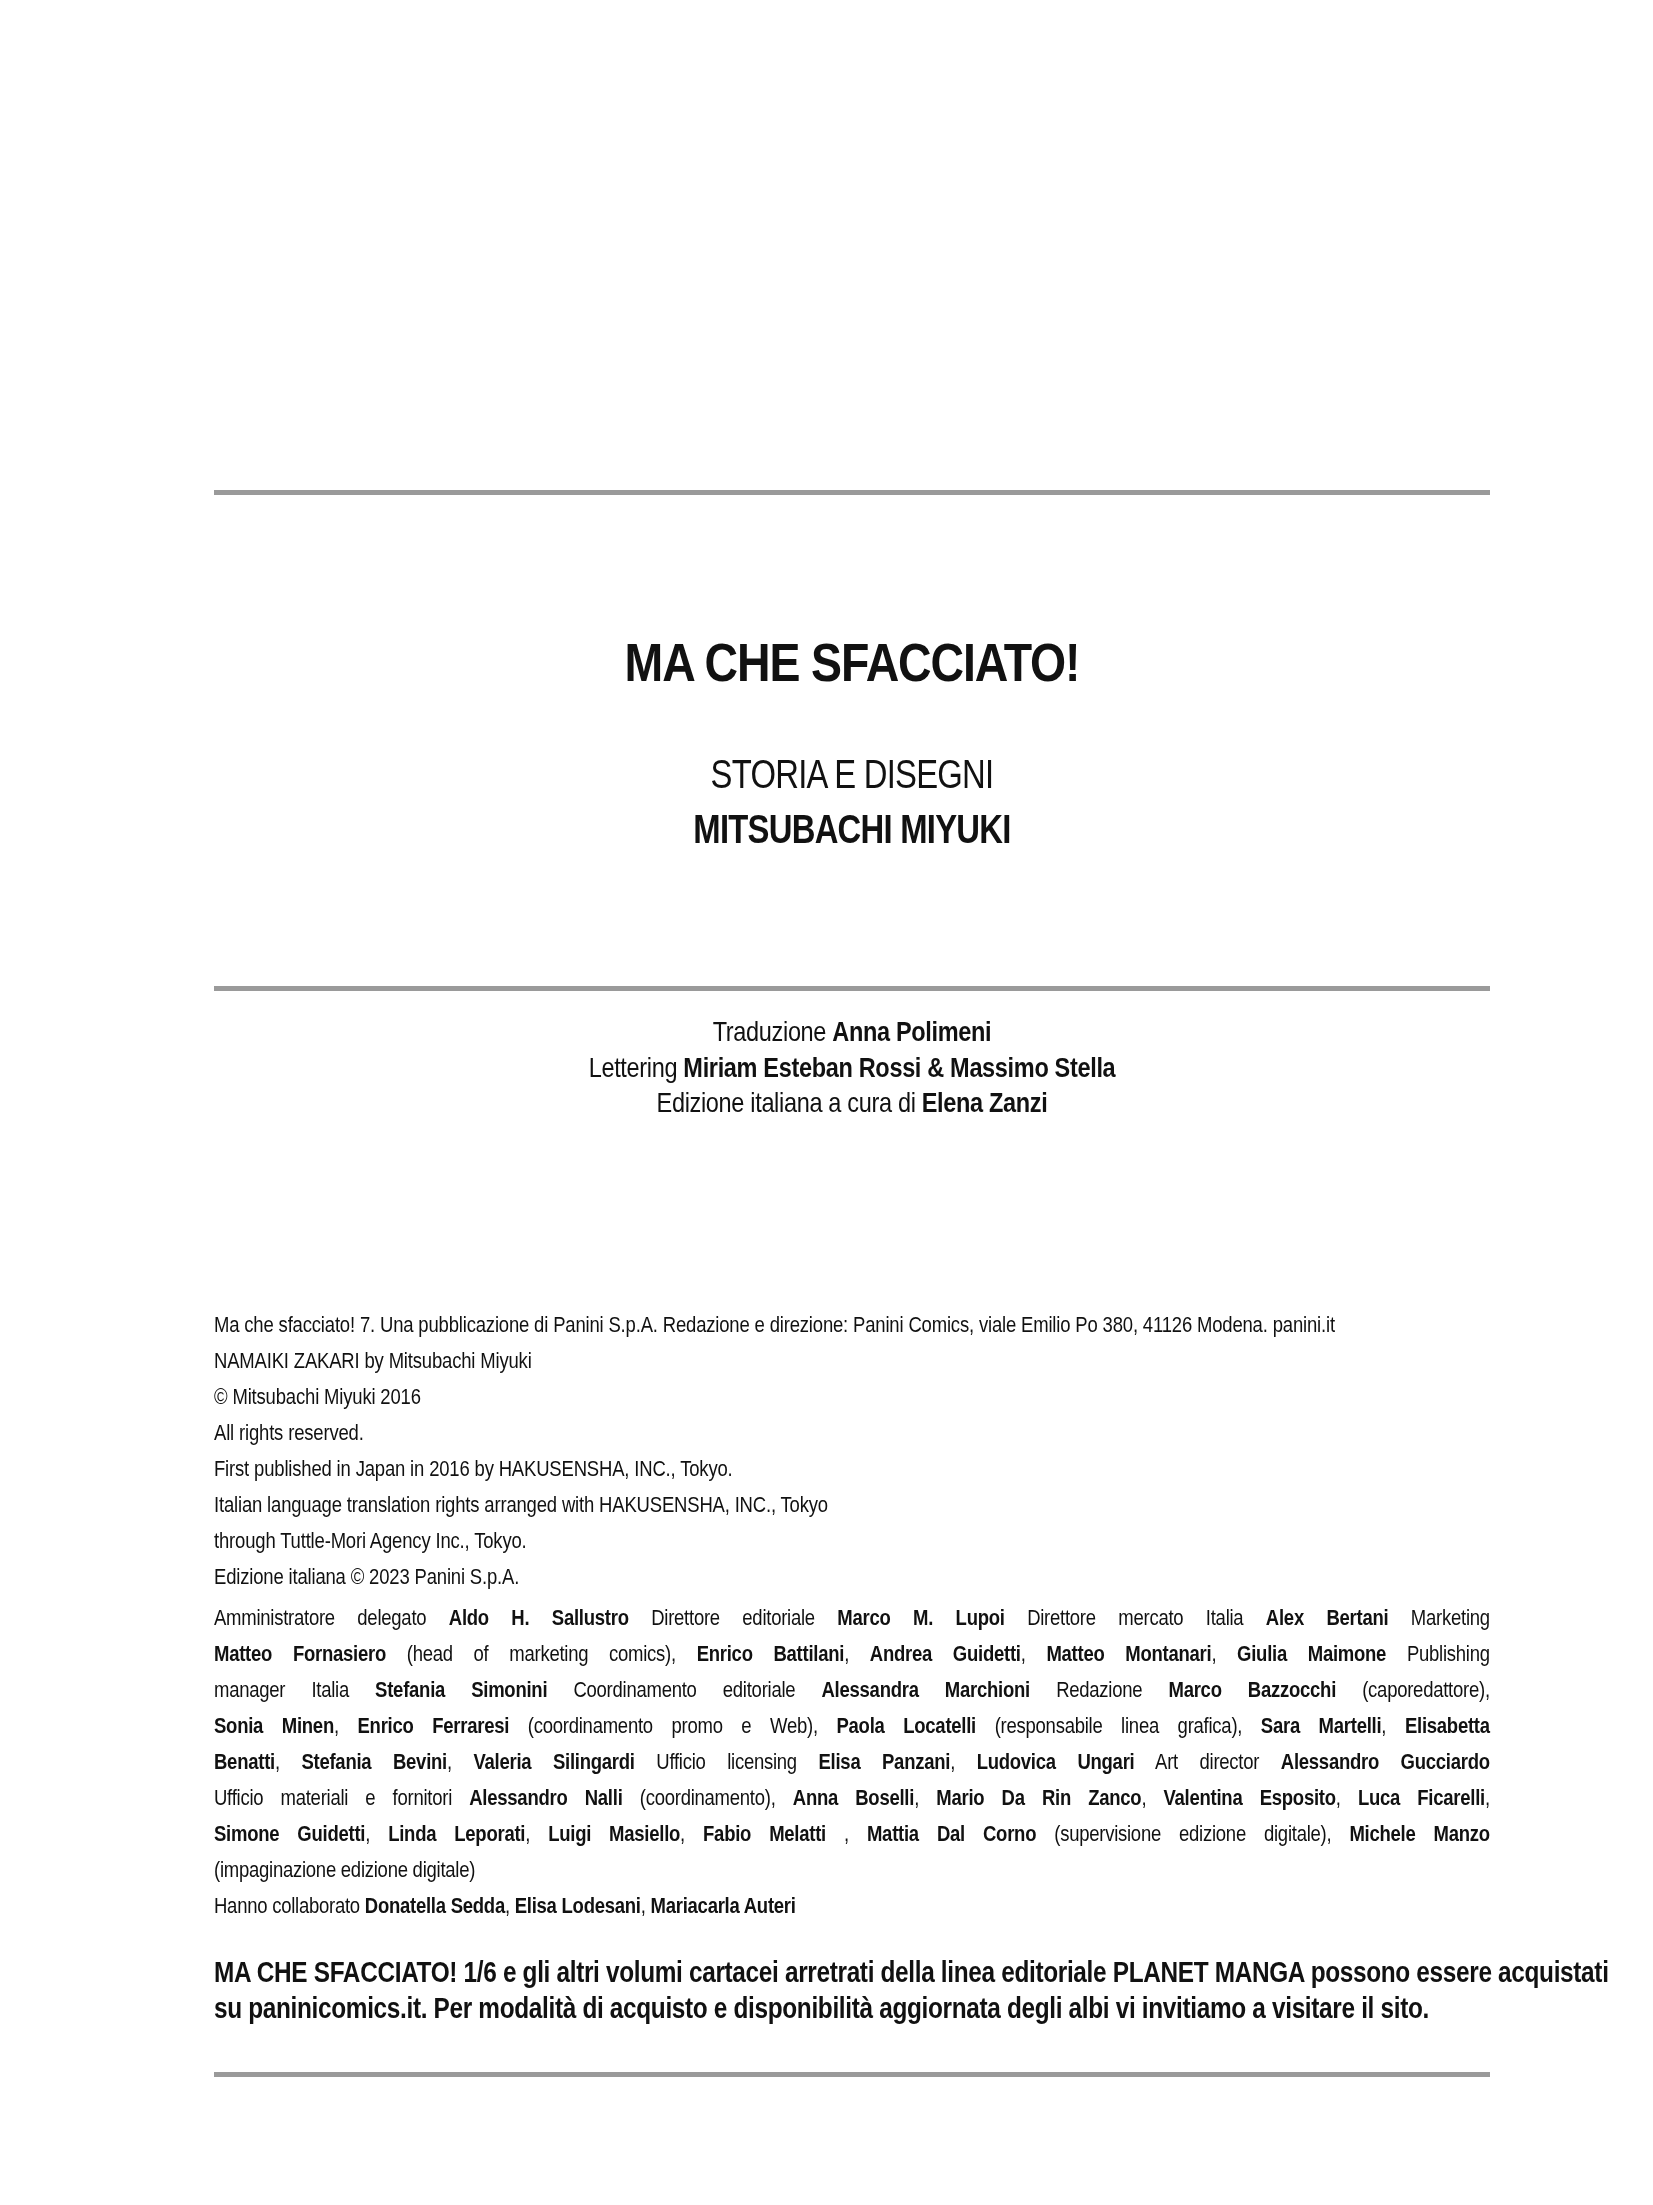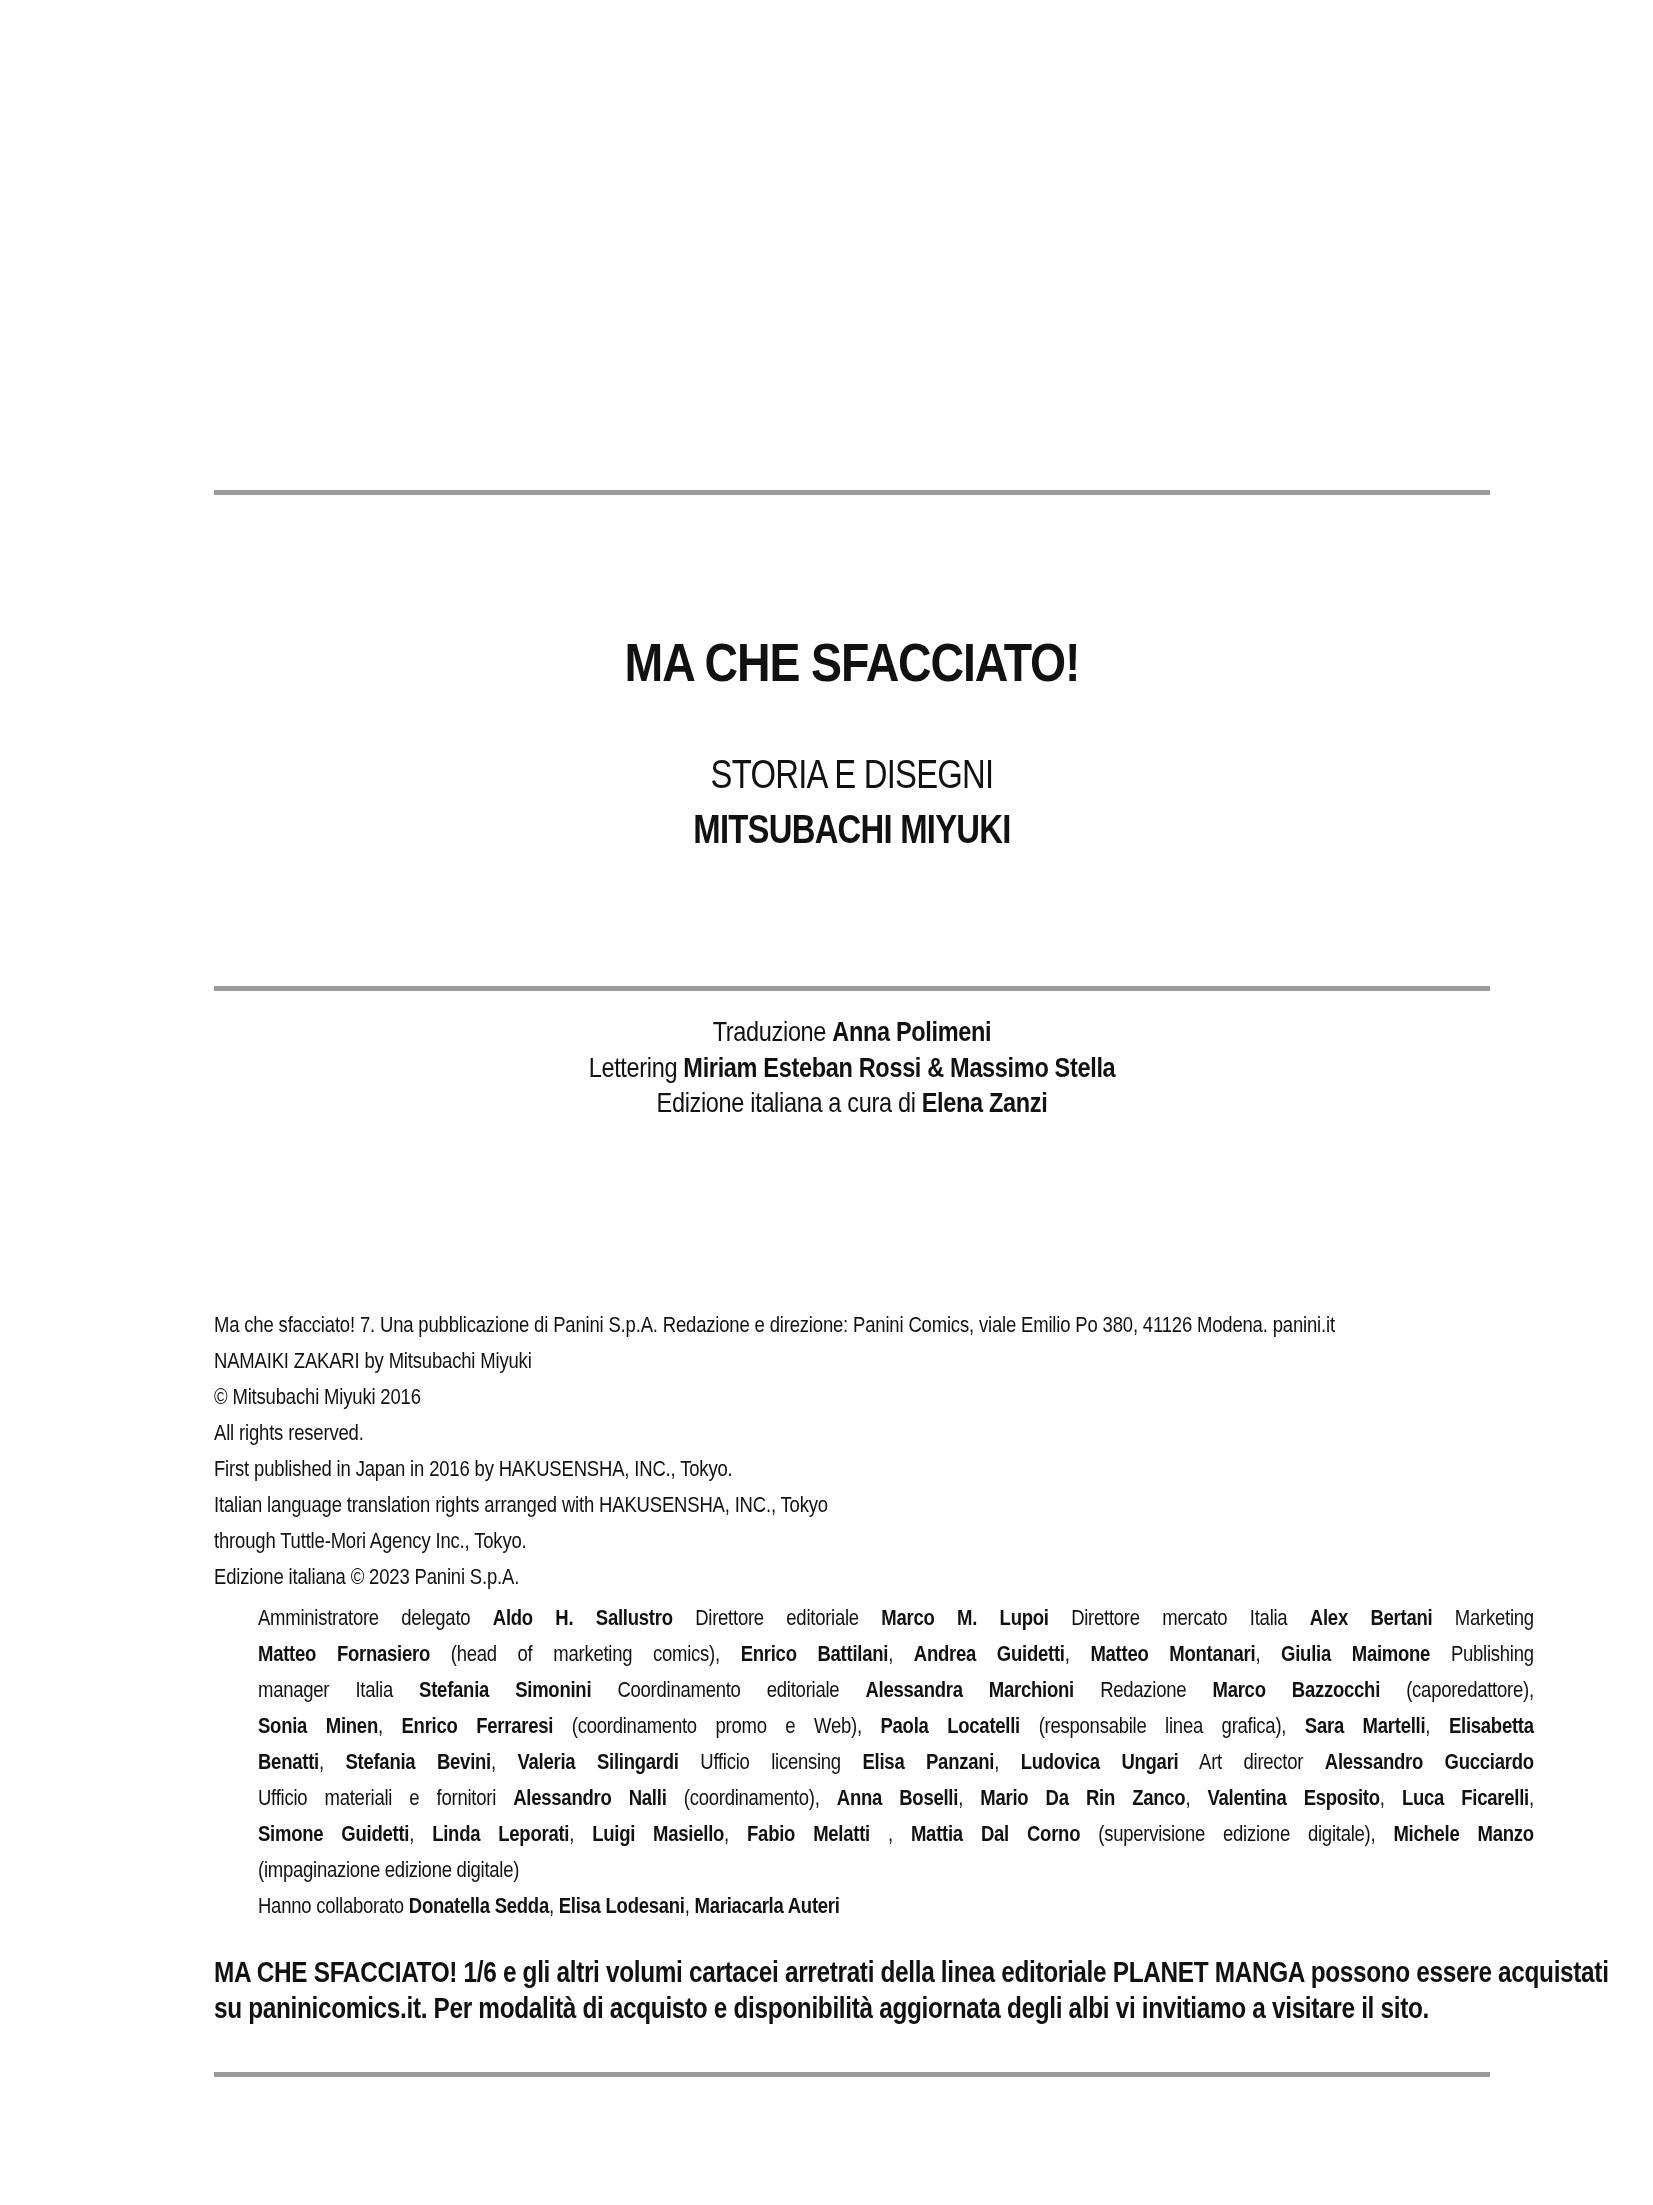--- a/index.html
+++ b/index.html
@@ -51,21 +51,21 @@
   <div class="copy-line">Ma che sfacciato! 7. Una pubblicazione di Panini S.p.A. Redazione e direzione: Panini Comics, viale Emilio Po 380, 41126 Modena. panini.it</div>
   <div class="copy-line">NAMAIKI ZAKARI by Mitsubachi Miyuki</div>
   <div class="copy-line">© Mitsubachi Miyuki 2016</div>
   <div class="copy-line">All rights reserved.</div>
   <div class="copy-line">First published in Japan in 2016 by HAKUSENSHA, INC., Tokyo.</div>
   <div class="copy-line">Italian language translation rights arranged with HAKUSENSHA, INC., Tokyo</div>
   <div class="copy-line">through Tuttle-Mori Agency Inc., Tokyo.</div>
   <div class="copy-line">Edizione italiana © 2023 Panini S.p.A.</div>
 </div>
 
-<div class="block staff" style="top:1600px;margin-left:44px;">
+<div class="block staff" style="top:1600px;">
   <div class="staff-inner">
     <span class="j-line">
       <span>Amministratore delegato </span><b>Aldo H. Sallustro</b><span> Direttore editoriale </span><b>Marco M. Lupoi</b><span> Direttore mercato Italia </span><b>Alex Bertani</b><span> Marketing</span>
     </span>
     <span class="j-line">
       <b>Matteo Fornasiero</b><span> (head of marketing comics), </span><b>Enrico Battilani</b><span>, </span><b>Andrea Guidetti</b><span>, </span><b>Matteo Montanari</b><span>, </span><b>Giulia Maimone</b><span> Publishing</span>
     </span>
     <span class="j-line">
       <span>manager Italia </span><b>Stefania Simonini</b><span> Coordinamento editoriale </span><b>Alessandra Marchioni</b><span> Redazione </span><b>Marco Bazzocchi</b><span> (caporedattore),</span>
     </span>

